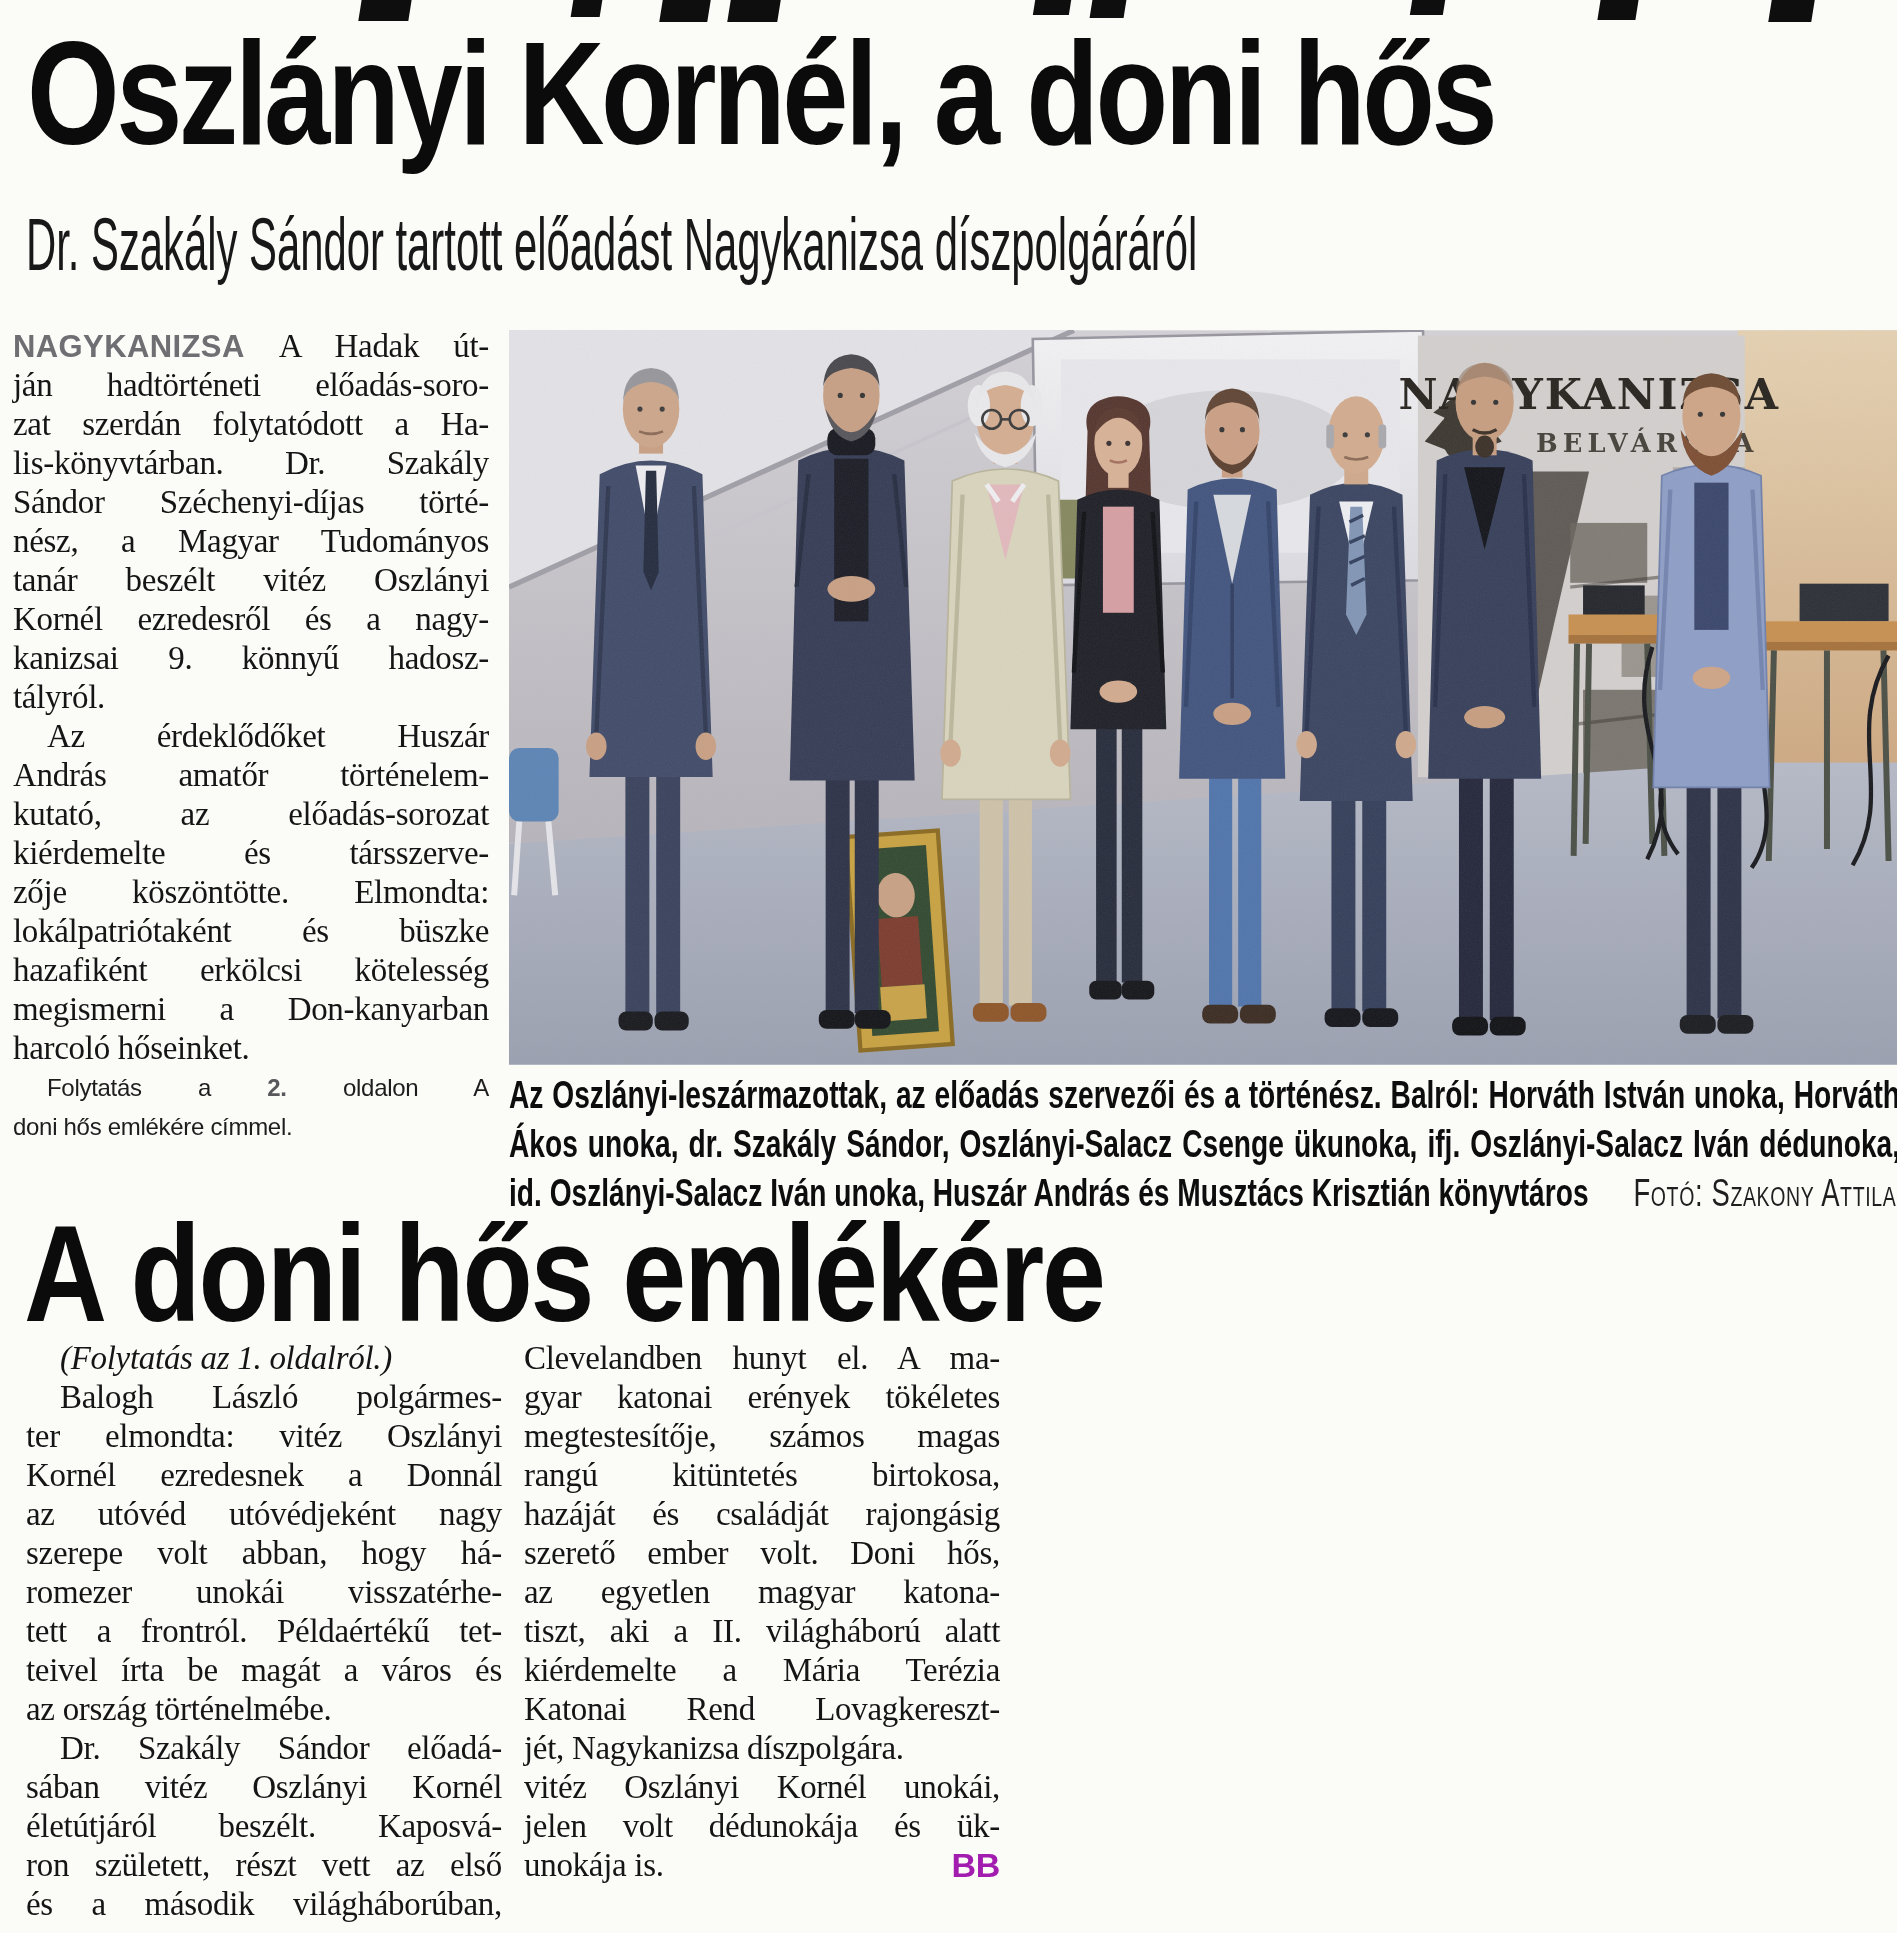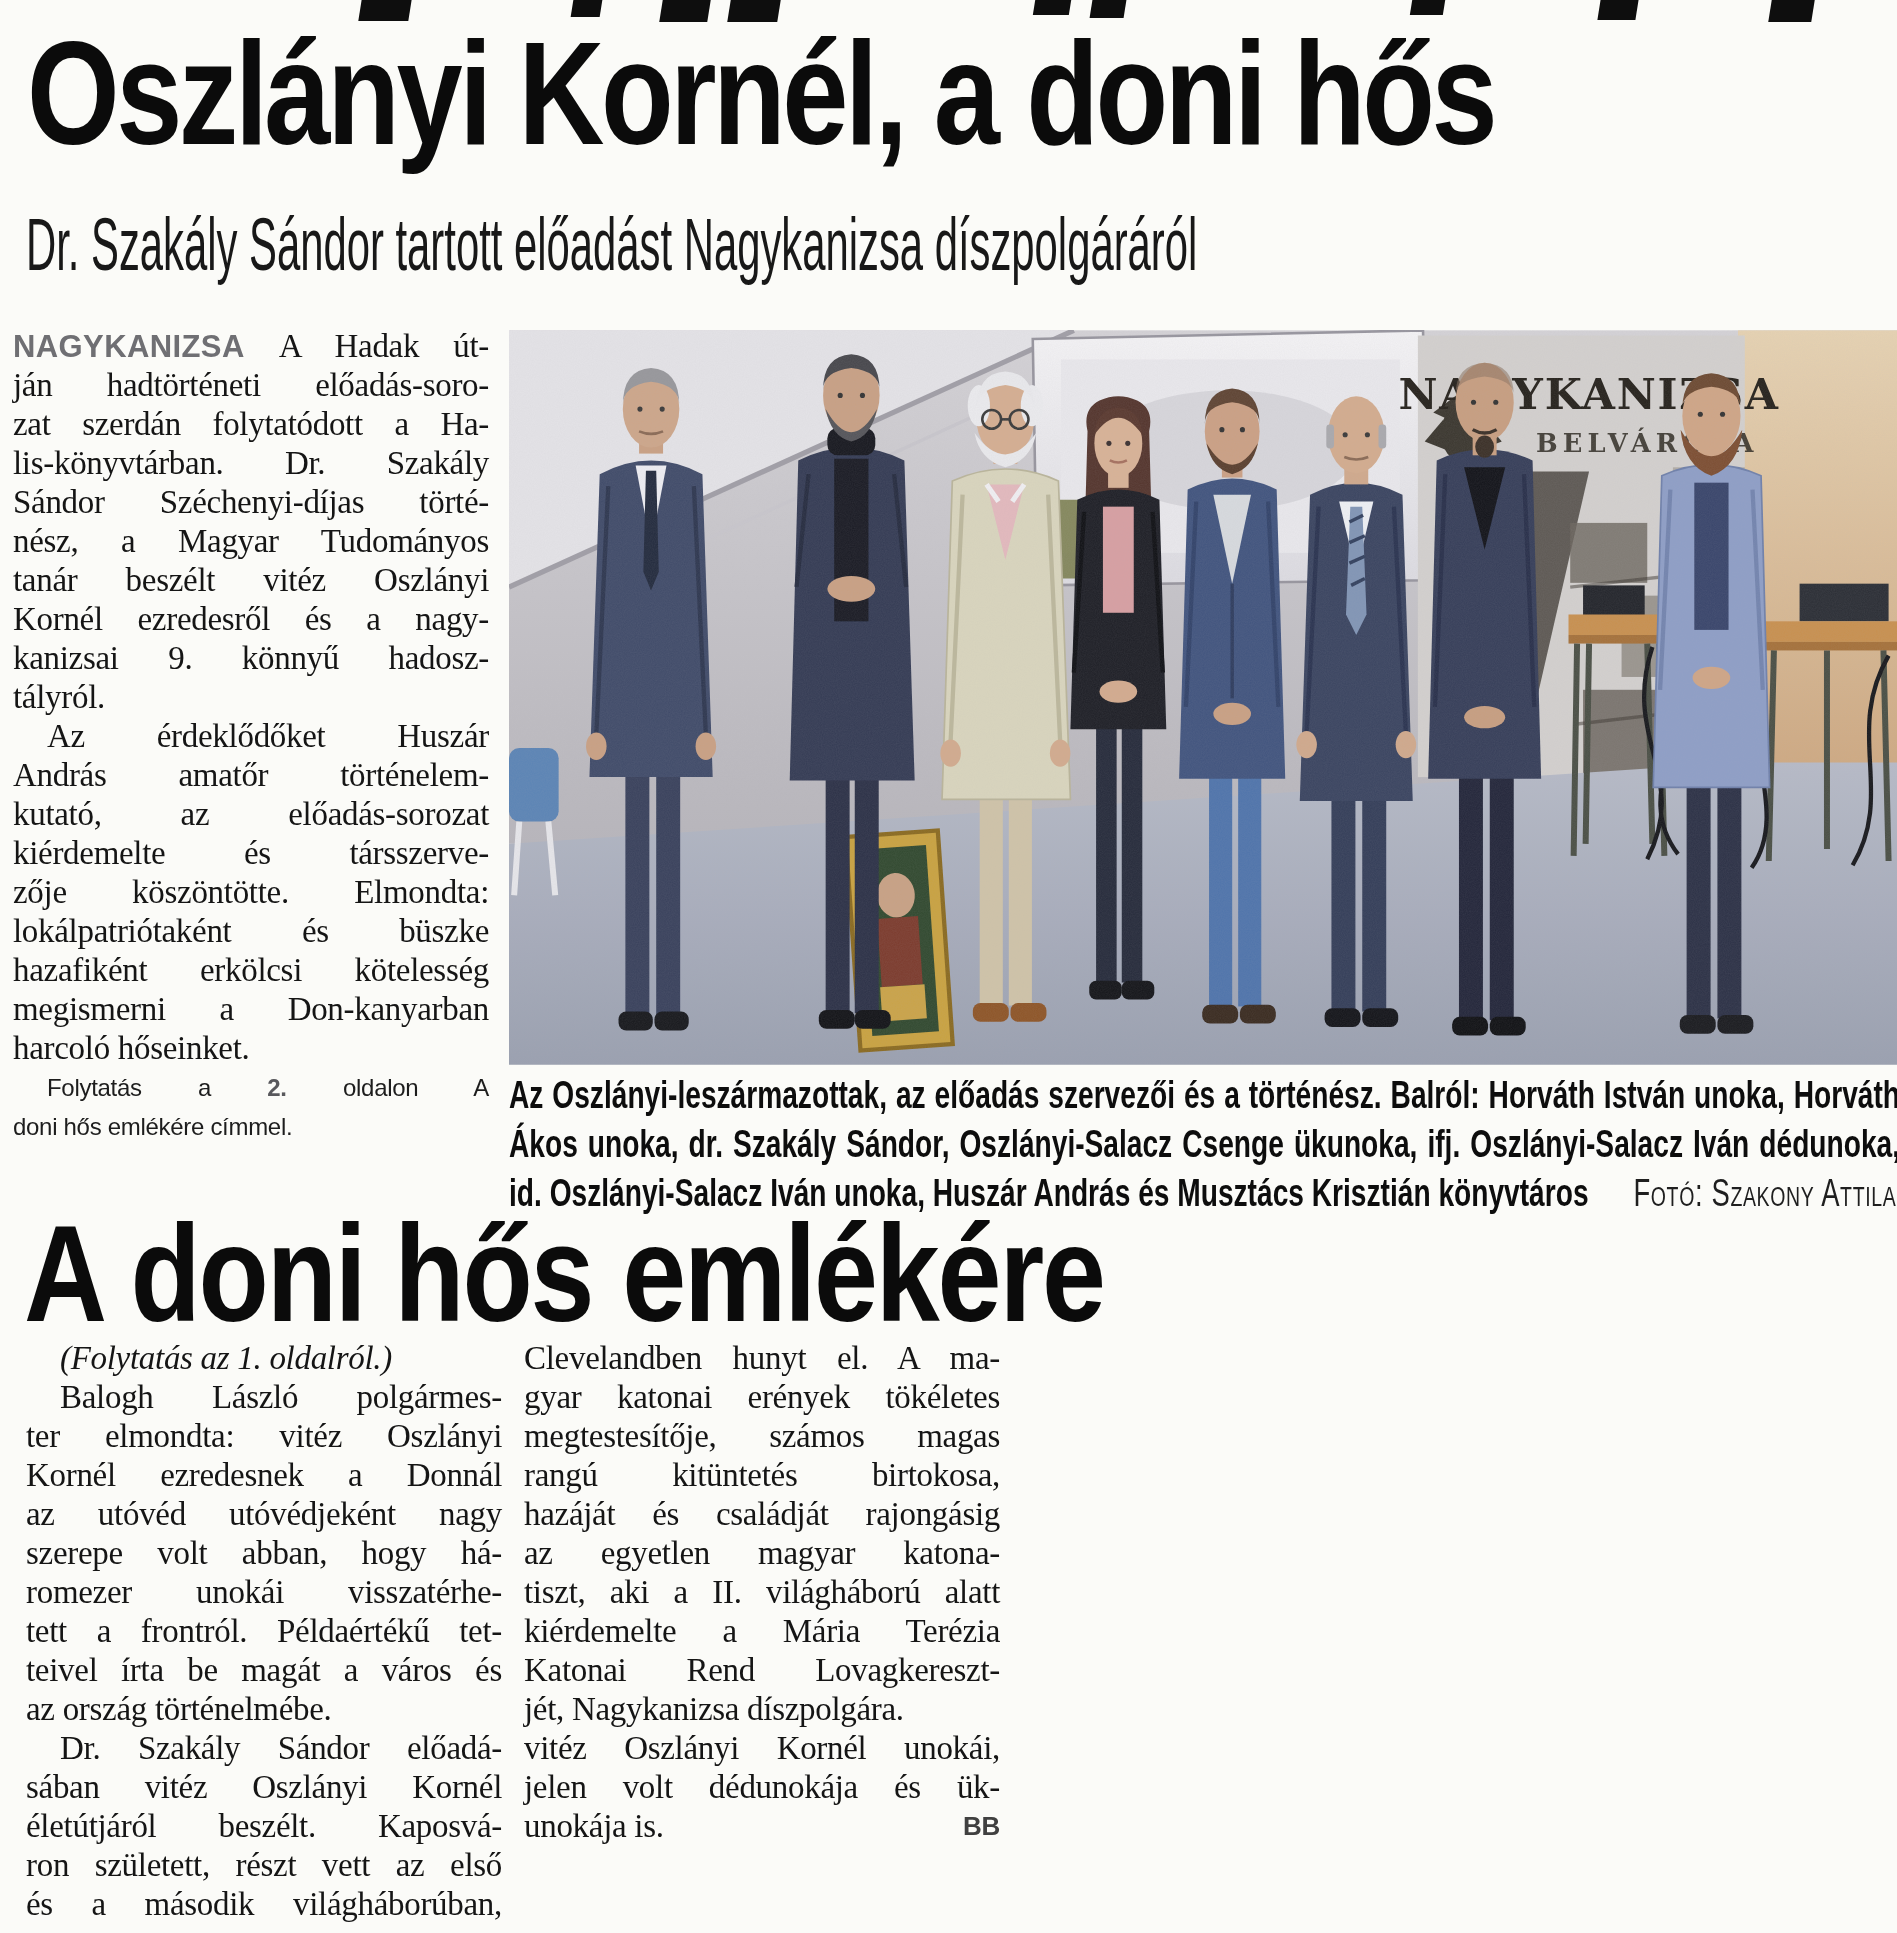--- a/index.html
+++ b/index.html
@@ -29,21 +29,21 @@
   .col{position:absolute;width:476px;font-size:33px;line-height:39px;color:#151515;}
   .tl{text-align:justify;text-align-last:justify;height:39px;letter-spacing:-0.3px;white-space:nowrap0;}
   .tl-end{text-align-last:left;}
   .tl-ind{text-indent:34px;}
   .tl-between{display:flex;justify-content:space-between;text-align-last:left;align-items:flex-end;}
   .f-sans{font-family:"Liberation Sans", sans-serif;font-size:24px;color:#1d1d1d;}
   .f-italic{font-style:italic;}
   .lead{font-family:"Liberation Sans", sans-serif;font-weight:bold;color:#6f6f73;
         font-size:31px;letter-spacing:0.4px;}
   .pgnum{font-family:"Liberation Sans", sans-serif;font-weight:bold;color:#58585c;}
-  .bb{font-family:"Liberation Sans", sans-serif;font-weight:bold;color:#404040;font-size:26px;}
+  .bb{font-family:"Liberation Sans", sans-serif;font-weight:bold;color:#a21caf;font-size:34px;}
 
   #col-top{left:13px;top:327px;}
 
   
   #photo-wrap{position:absolute;left:509px;top:330px;width:1389px;height:735px;}
   #photo-wrap svg{display:block;}
 
   
   #caption{
     position:absolute;left:509px;top:1070px;width:1928px;
@@ -376,20 +376,21 @@
     <div class="tl">életútjáról beszélt. Kaposvá-</div>
     <div class="tl">ron született, részt vett az első</div>
     <div class="tl">és a második világháborúban,</div>
   </div>
 <div id="col-b2" class="col">
     <div class="tl">Clevelandben hunyt el. A ma-</div>
     <div class="tl">gyar katonai erények tökéletes</div>
     <div class="tl">megtestesítője, számos magas</div>
     <div class="tl">rangú kitüntetés birtokosa,</div>
     <div class="tl">hazáját és családját rajongásig</div>
+    <div class="tl">szerető ember volt. Doni hős,</div>
     <div class="tl">az egyetlen magyar katona-</div>
     <div class="tl">tiszt, aki a II. világháború alatt</div>
     <div class="tl">kiérdemelte a Mária Terézia</div>
     <div class="tl">Katonai Rend Lovagkereszt-</div>
     <div class="tl tl-end">jét, Nagykanizsa díszpolgára.</div>
     <div class="tl">vitéz Oszlányi Kornél unokái,</div>
     <div class="tl">jelen volt dédunokája és ük-</div>
     <div class="tl tl-end tl-between">
       <span>unokája is.</span>
       <span class="bb">BB</span>

